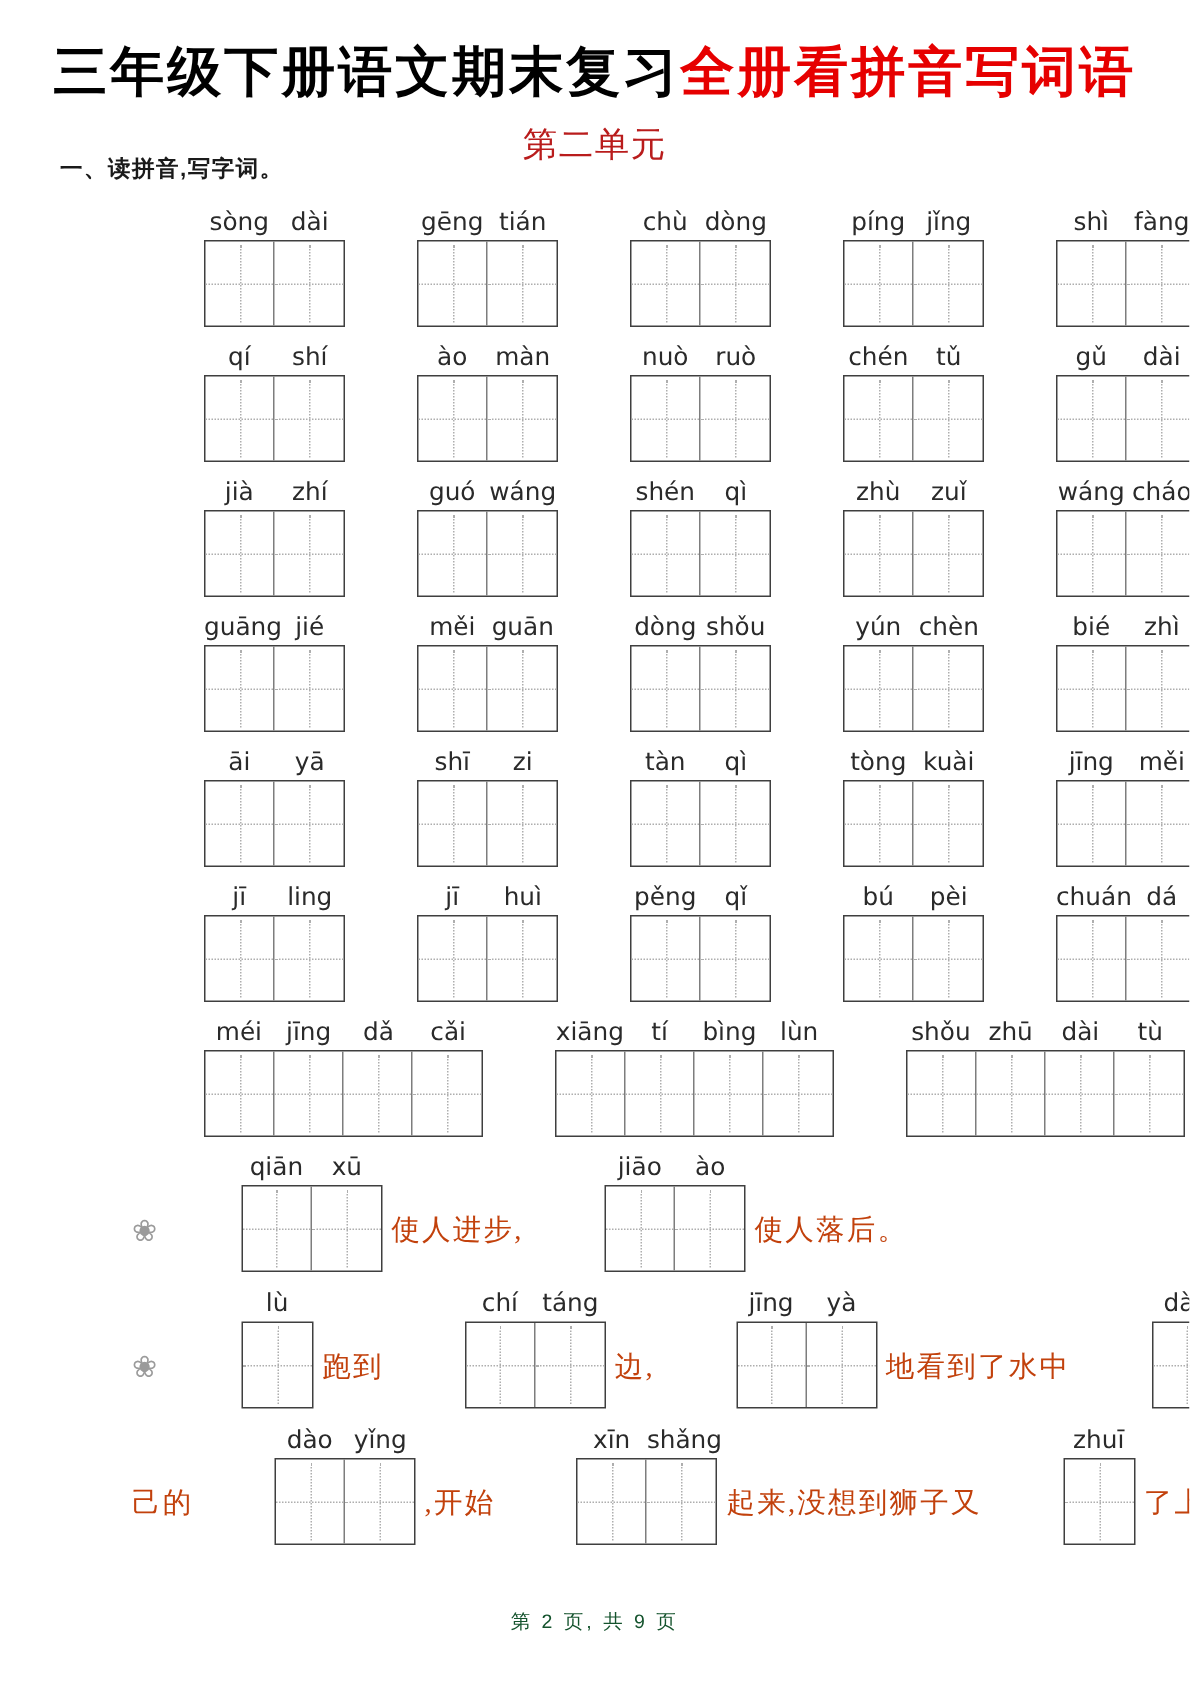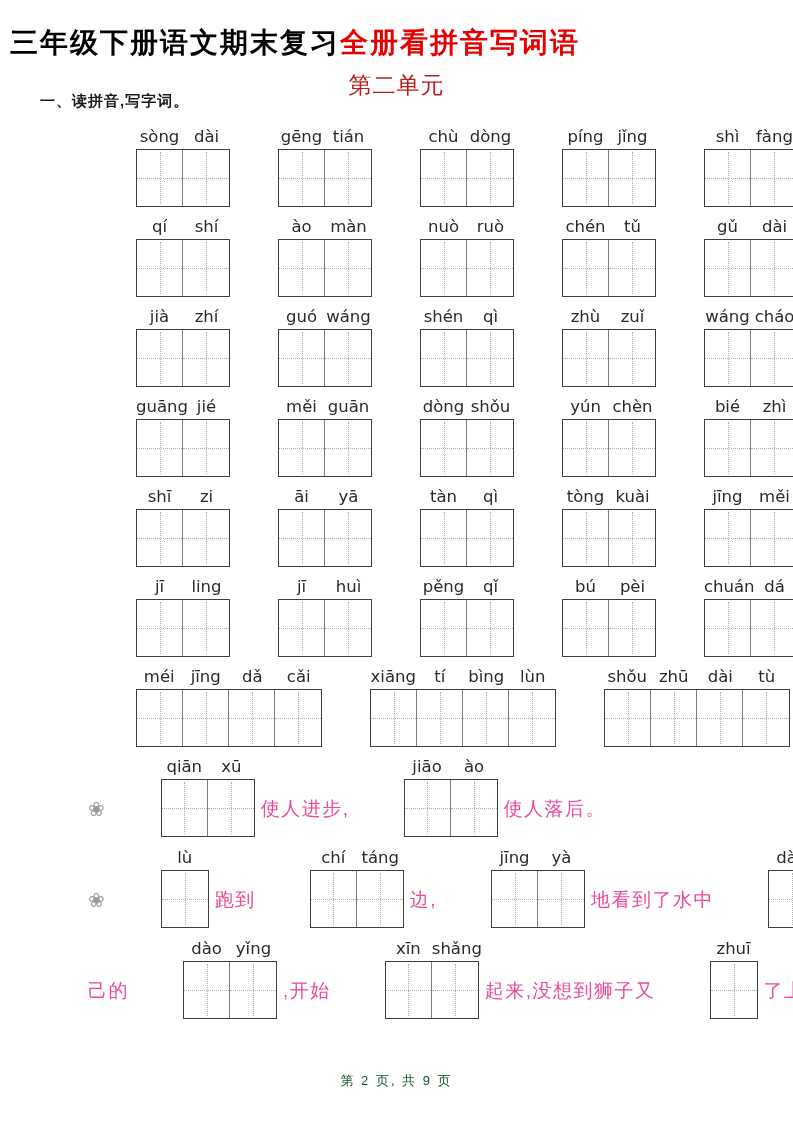--- a/index.html
+++ b/index.html
@@ -9,24 +9,24 @@
     width:793px; height:1122px;
     margin:0 auto;
     background:#ffffff;
     overflow:hidden;
     display:flex; flex-direction:column;
     font-family:"Liberation Serif", serif;
     color:#111;
   }
   .title {
     margin:24px 10px 4px;
-    text-align:left;
+    text-align:center;
     font-family:"Liberation Serif", serif;
     font-weight:bold;
-    font-size:28px;
+    font-size:36px;
     letter-spacing:2px;
     color:#000;
     white-space:nowrap;
   }
   .section-area { position:relative; height:58px; }
   .section-title {
     text-align:center;
     font-family:"Liberation Serif", serif;
     font-weight:normal;
     font-size:23px;
@@ -79,23 +79,23 @@
   .sentence-row { display:flex; align-items:flex-start; margin-bottom:7px; }
   .seg { margin-right:6px; }
   .seg:last-child { margin-right:0; }
   .segcol { display:flex; flex-direction:column; }
   .segbody {
     height:59px;
     display:flex; align-items:center;
     white-space:nowrap;
   }
   .stext .segbody {
-    font-family:Liberation Sans, sans-serif;
+    font-family:Liberation Serif, serif;
     font-size:19px;
-    color:#ec4899;
+    color:#c2410c;
     letter-spacing:1.5px;
   }
   .flower .segbody {
     font-family:"DejaVu Sans", sans-serif;
     font-size:20px;
     color:#9b9b9b;
     padding-right:2px;
   }
   .footer {
     margin-top:auto;
@@ -323,32 +323,32 @@
           </div>
           <div class="wbox">
             <div class="cell"></div>
             <div class="cell"></div>
           </div>
         </div>
       </div>
       <div class="word-row">
         <div class="word-group segcol">
           <div class="pinyin">
+            <span class="syl">āi</span>
+            <span class="syl">yā</span>
+          </div>
+          <div class="wbox">
+            <div class="cell"></div>
+            <div class="cell"></div>
+          </div>
+        </div>
+        <div class="word-group segcol">
+          <div class="pinyin">
             <span class="syl">shī</span>
             <span class="syl">zi</span>
-          </div>
-          <div class="wbox">
-            <div class="cell"></div>
-            <div class="cell"></div>
-          </div>
-        </div>
-        <div class="word-group segcol">
-          <div class="pinyin">
-            <span class="syl">āi</span>
-            <span class="syl">yā</span>
           </div>
           <div class="wbox">
             <div class="cell"></div>
             <div class="cell"></div>
           </div>
         </div>
         <div class="word-group segcol">
           <div class="pinyin">
             <span class="syl">tàn</span>
             <span class="syl">qì</span>

